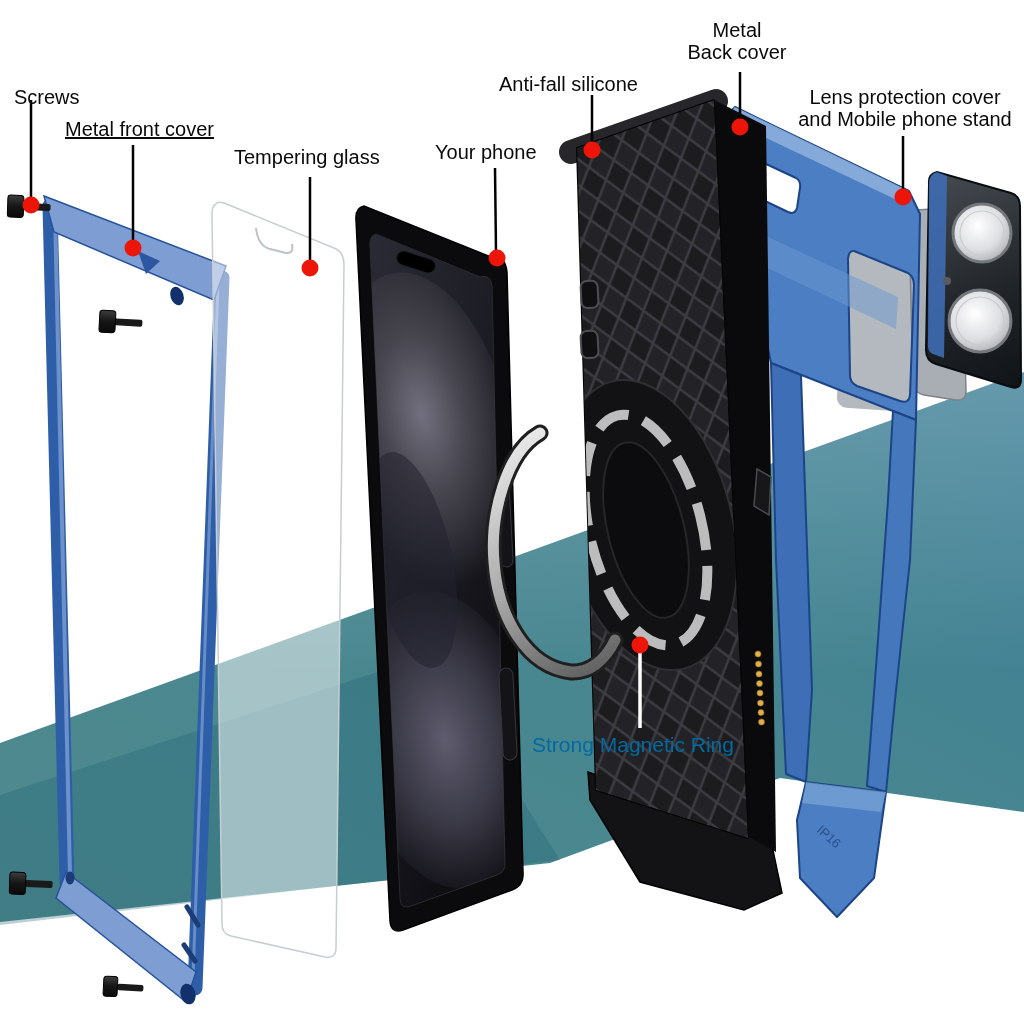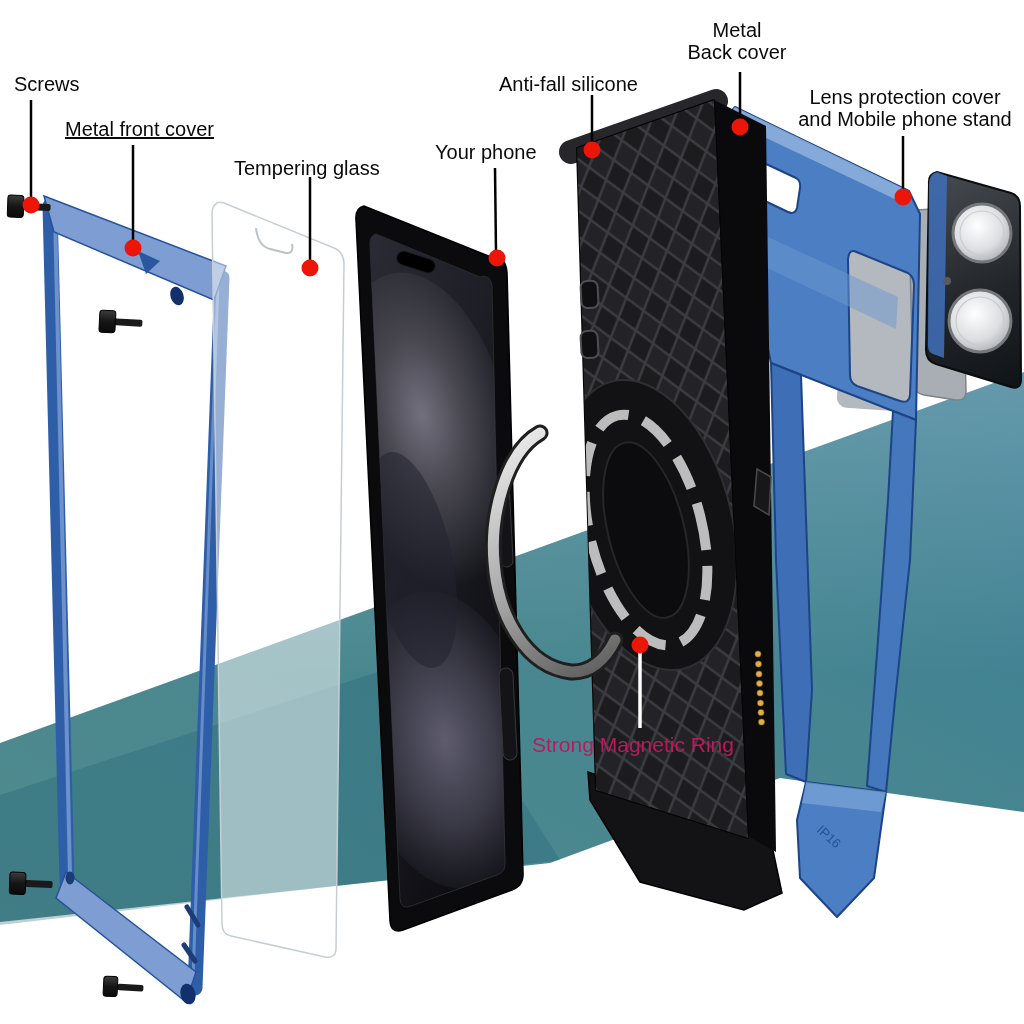--- a/index.html
+++ b/index.html
@@ -1,21 +1,21 @@
 <!DOCTYPE html>
 <html><head>
 <meta charset="utf-8">
 <style>
   html,body{margin:0;padding:0;background:#fff;}
   .stage{position:relative;width:1024px;height:1024px;overflow:hidden;
          font-family:"Liberation Sans",sans-serif;background:#fff;}
   .stage svg{position:absolute;left:0;top:0;}
   .label{position:absolute;font-size:20px;color:#0a0a0a;white-space:nowrap;line-height:1.12;}
   .label.centered{transform:translateX(-50%);text-align:center;}
-  .label.white{color:#be185d;font-size:21px;}
+  .label.white{color:#0369a1;font-size:21px;}
 </style>
 </head>
 <body>
 
 <div class="stage">
 
 <svg width="1024" height="1024" viewBox="0 0 1024 1024">
   <defs>
     <linearGradient id="tealGrad" x1="0%" y1="100%" x2="100%" y2="0%">
       <stop offset="0%" stop-color="#4f8a8d"></stop>
@@ -206,23 +206,23 @@
     <circle cx="133" cy="248" r="8.5"></circle>
     <circle cx="310" cy="268" r="8.5"></circle>
     <circle cx="497" cy="258" r="8.5"></circle>
     <circle cx="592" cy="150" r="8.5"></circle>
     <circle cx="740" cy="127" r="8.5"></circle>
     <circle cx="903" cy="197" r="8.5"></circle>
     <circle cx="640" cy="645" r="8.5"></circle>
   </g>
 </svg>
 
-<div class="label" style="left:14px;top:73px;">Screws</div>
+<div class="label" style="left:14px;top:86px;">Screws</div>
 <div class="label" style="left:65px;top:118px;text-decoration:underline;">Metal front cover</div>
-<div class="label" style="left:234px;top:157px;">Tempering glass</div>
+<div class="label" style="left:234px;top:146px;">Tempering glass</div>
 <div class="label" style="left:435px;top:141px;">Your phone</div>
 <div class="label" style="left:499px;top:73px;">Anti-fall silicone</div>
 <div class="label centered" style="left:905px;top:86px;">
   <div>Lens protection cover</div>
   <div>and Mobile phone stand</div>
 </div>
 <div class="label centered" style="left:737px;top:19px;">
   <div>Metal</div>
   <div>Back cover</div>
 </div>

